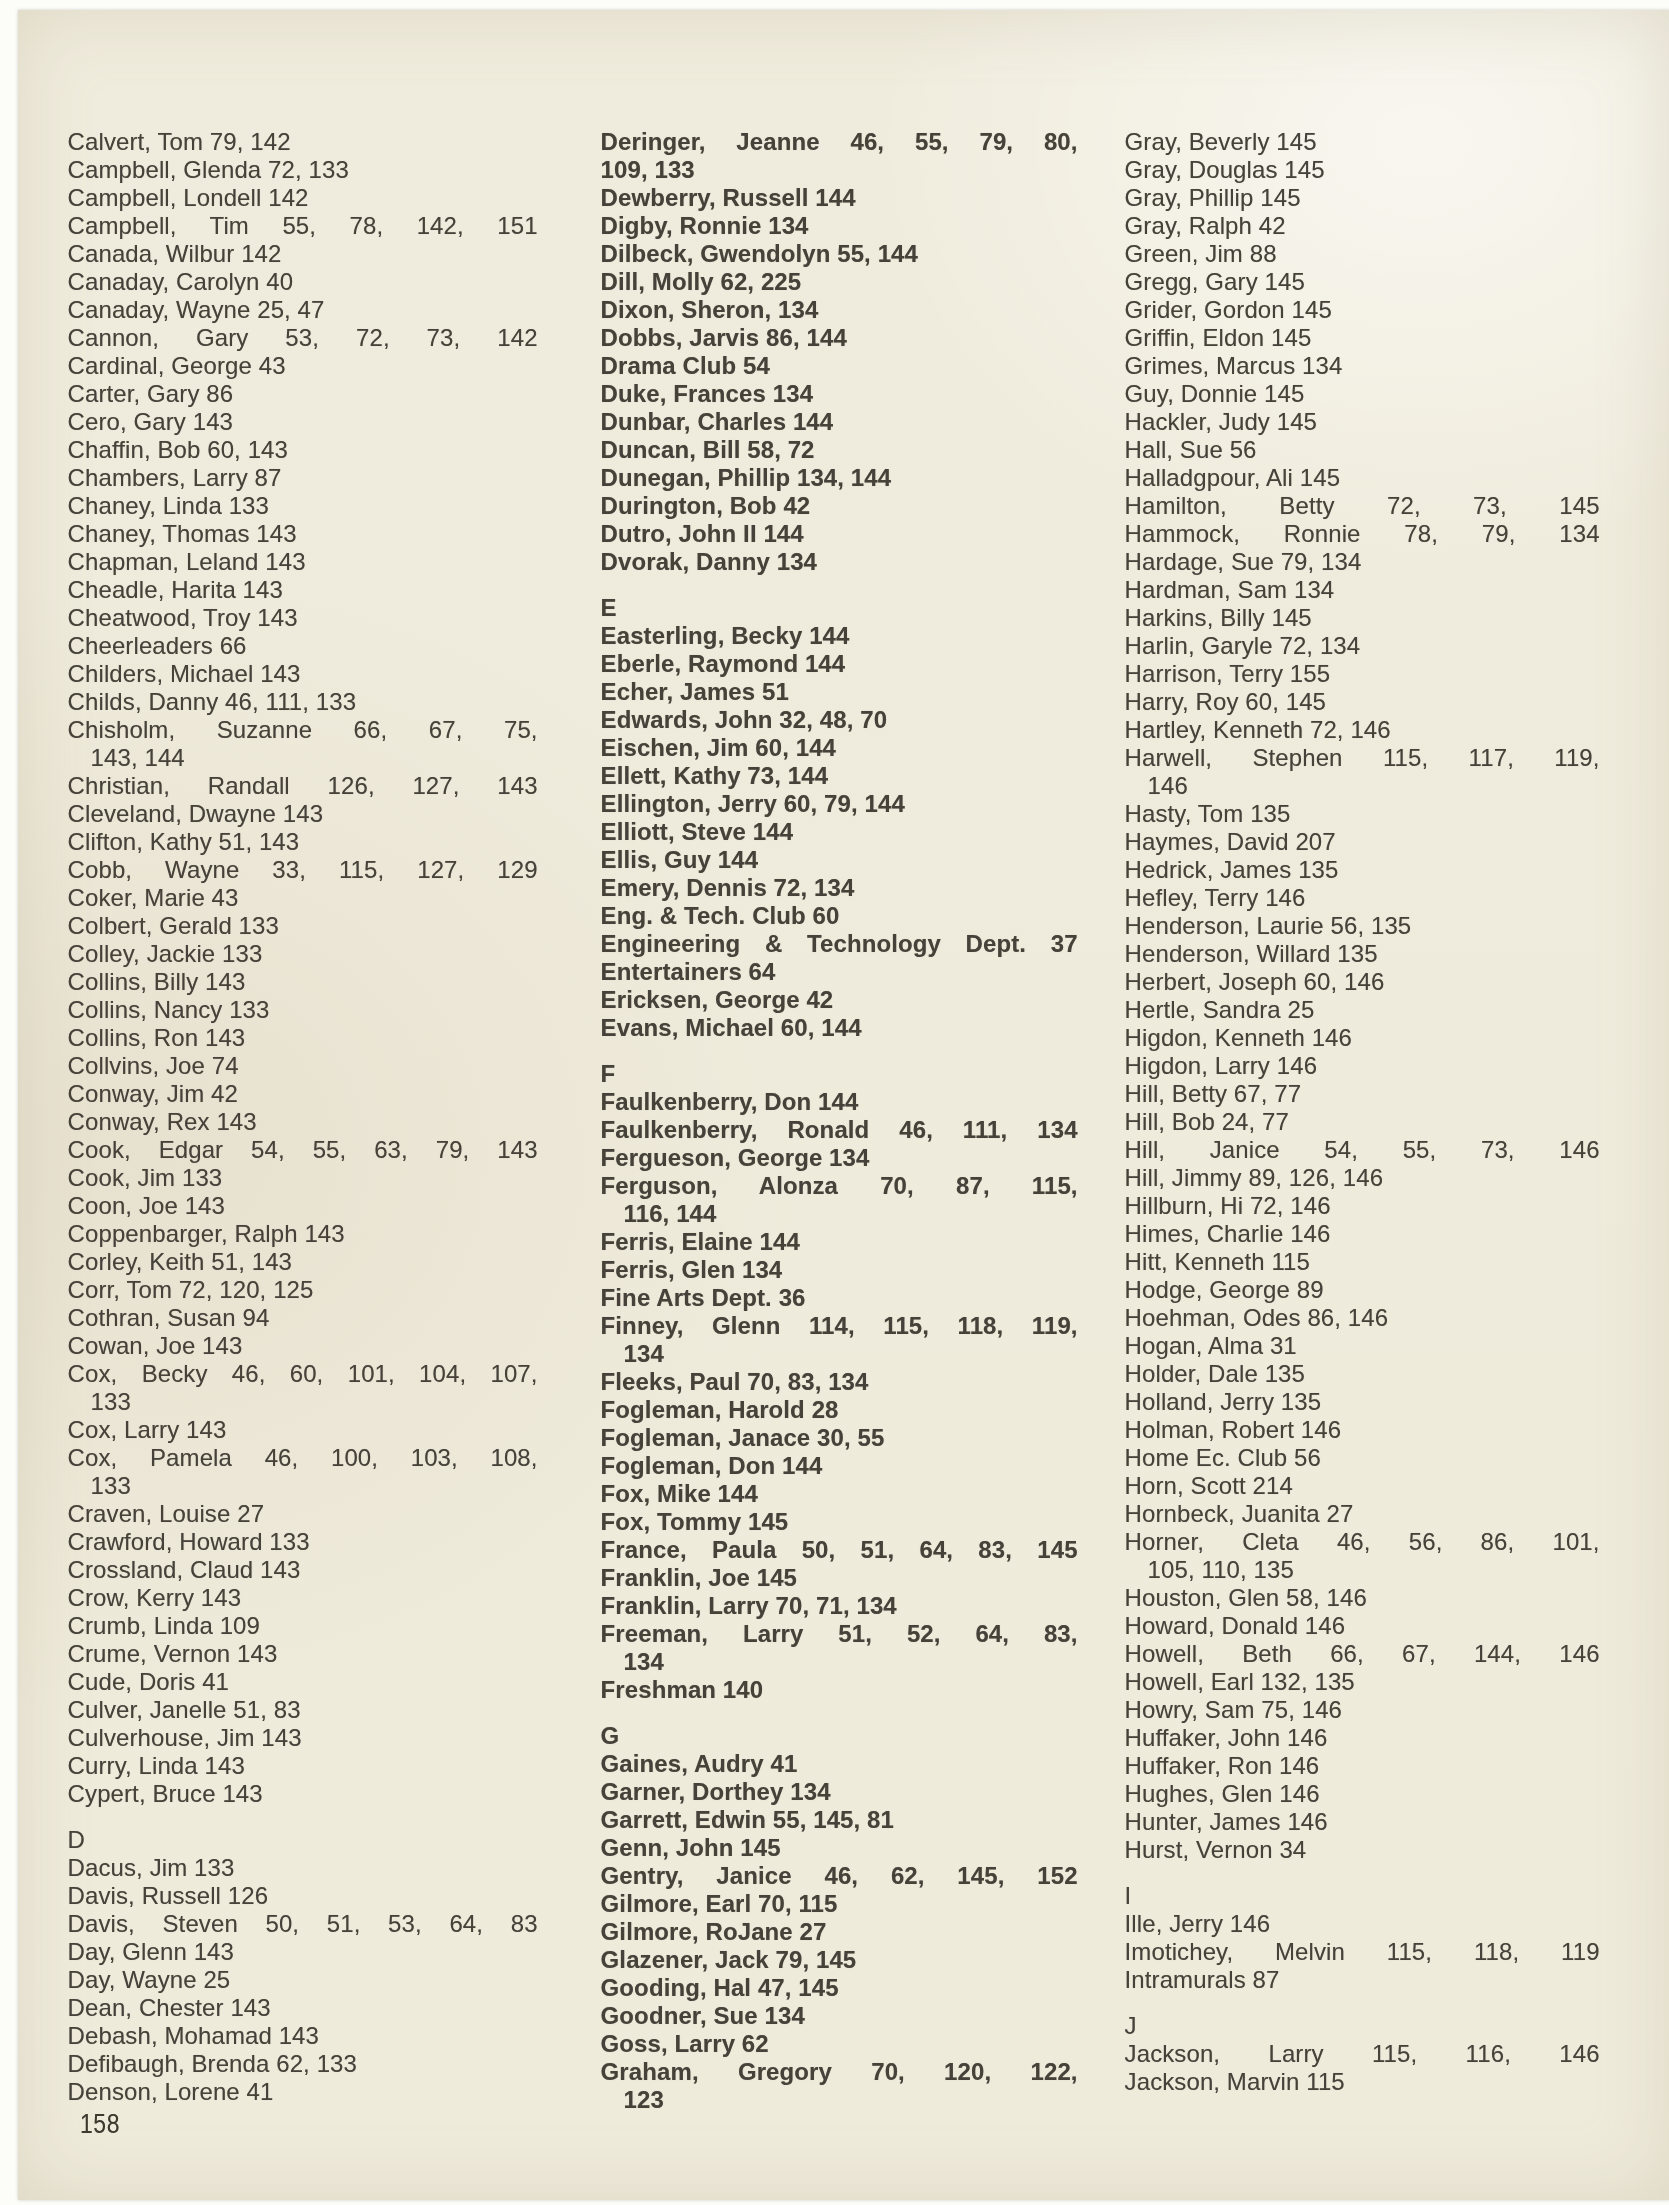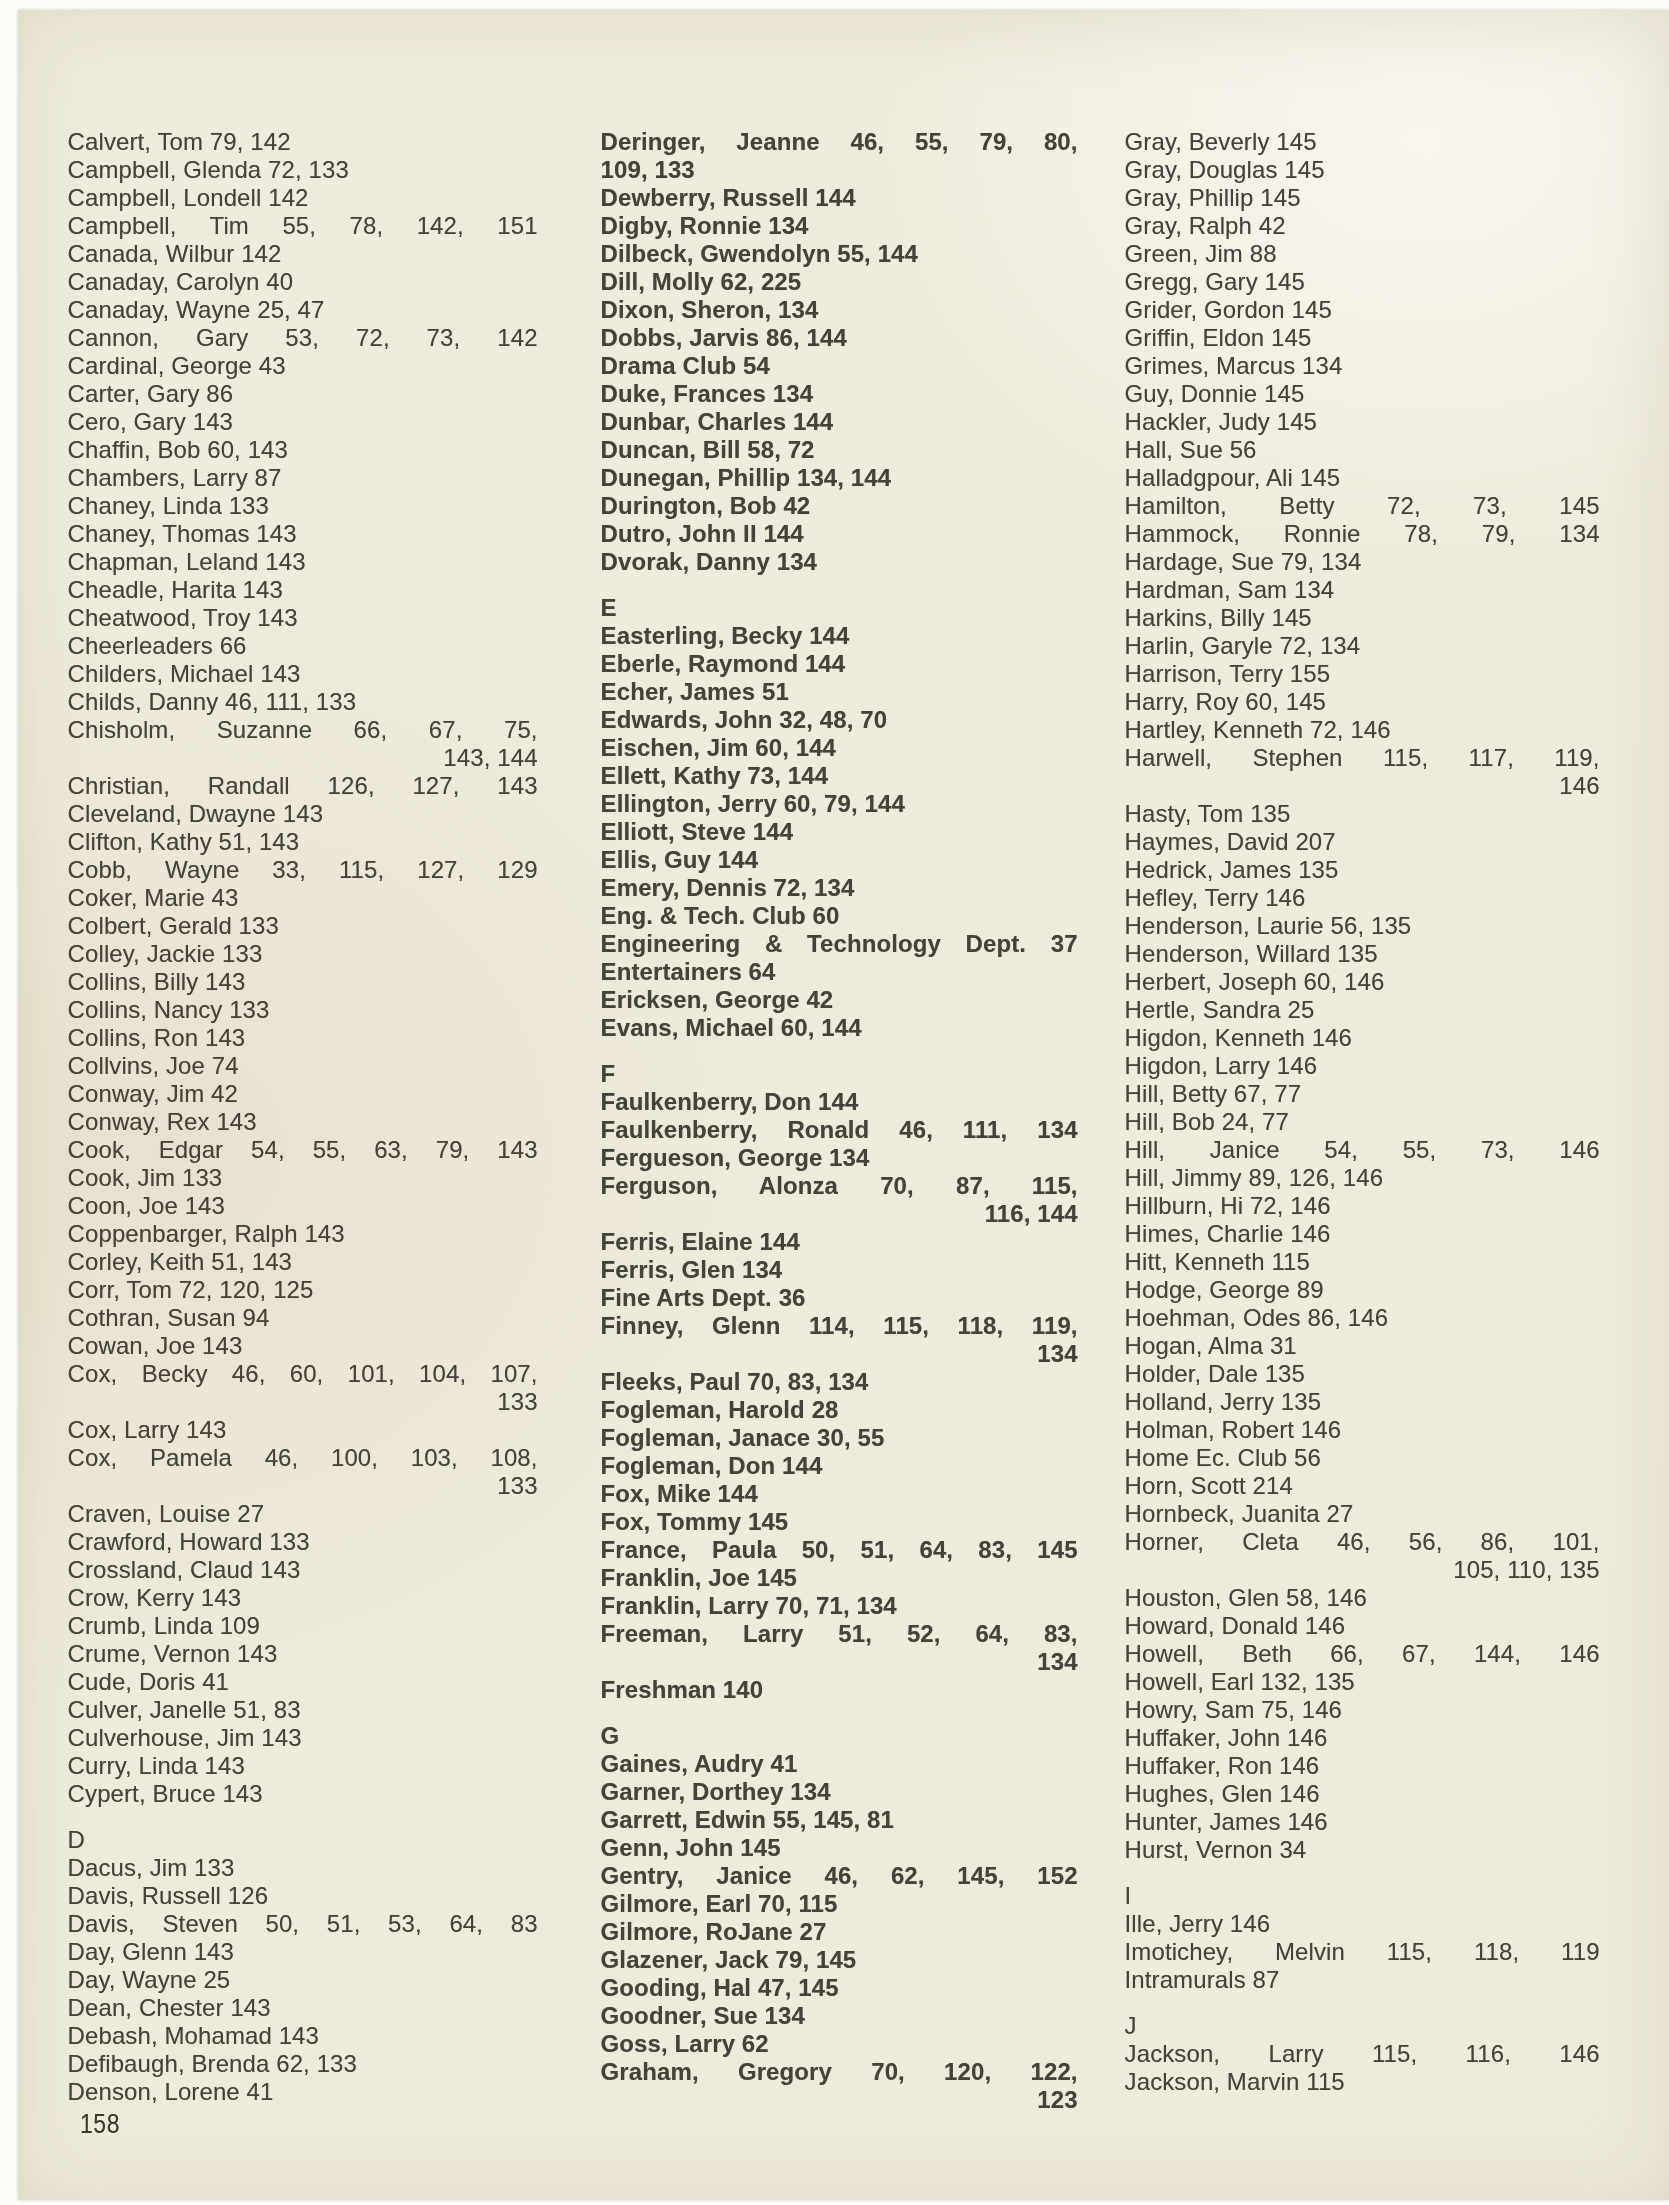--- a/index.html
+++ b/index.html
@@ -40,21 +40,21 @@
     color: #46423a;
     white-space: nowrap;
     letter-spacing: 0.1px;
     text-shadow: 0 0 0.7px rgba(70,64,52,0.35);
   }
   .line.just {
     white-space: normal;
     text-align: justify;
     text-align-last: justify;
   }
-  .line.ind { padding-left: 23px; text-align: right; }
+  .line.ind { padding-left: 23px; }
   .line.hdr { margin-top: 18.3px; }
   .page-number {
     position: absolute;
     left: 62px;
     top: 2099px;
     font-size: 28px;
     line-height: 30px;
     color: #3d392f;
     letter-spacing: 0.7px;
     transform: scaleX(0.82);

